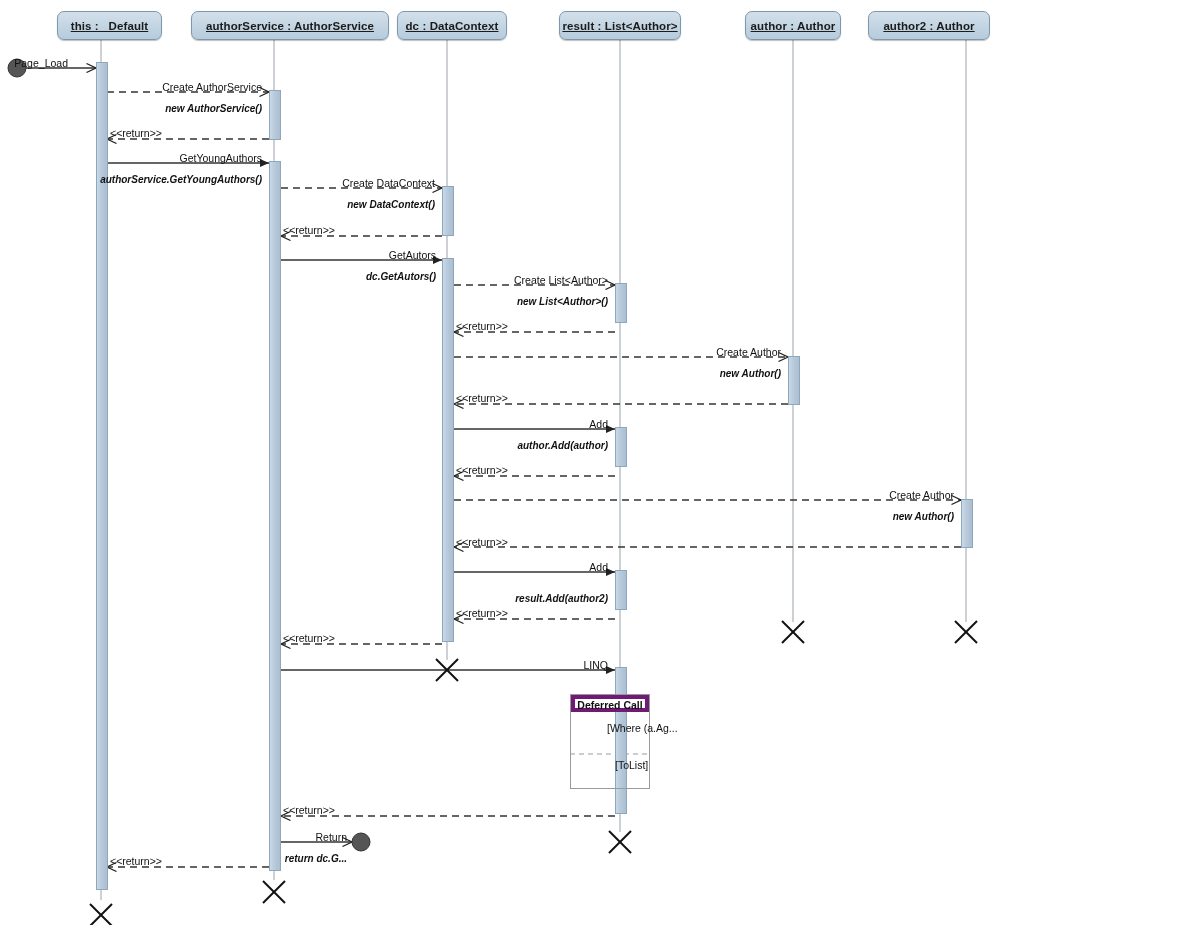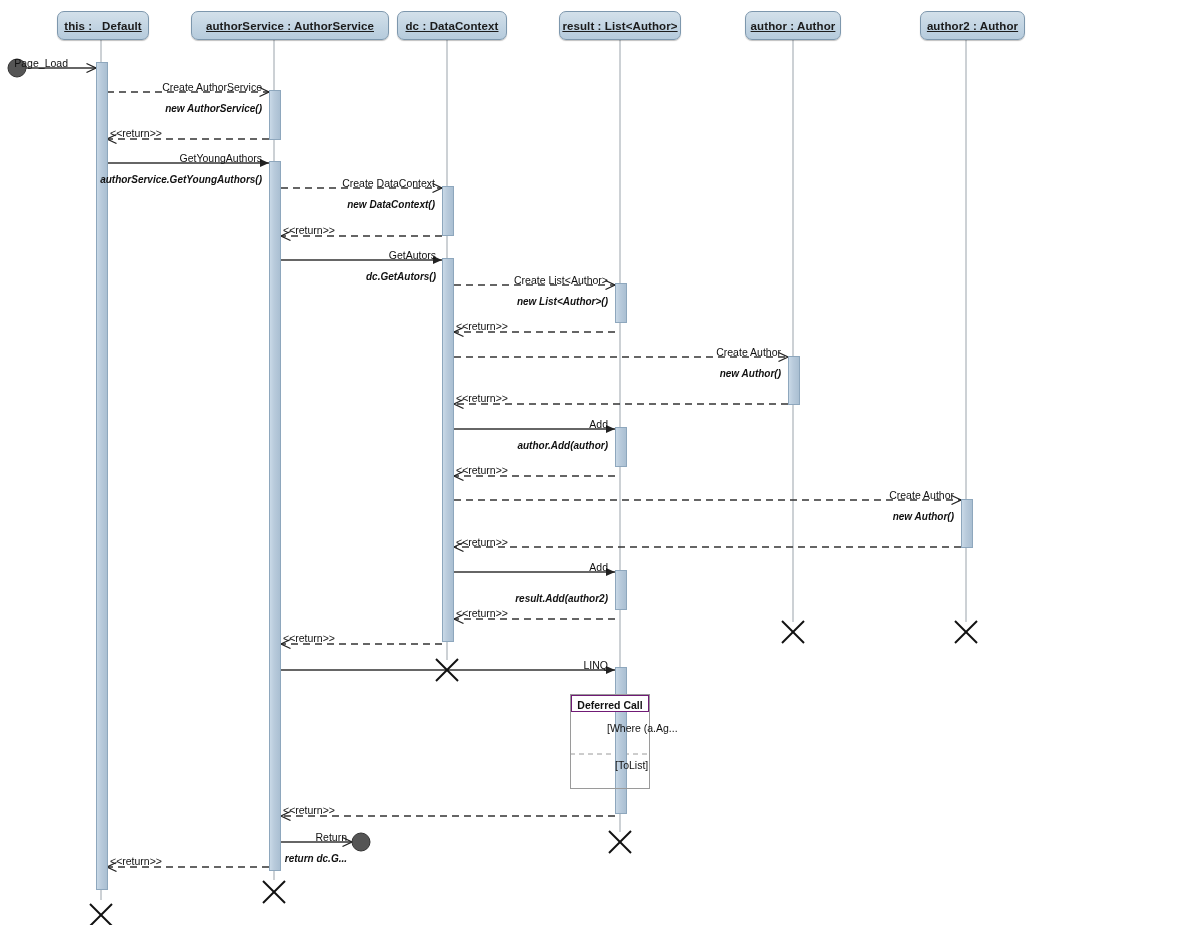--- a/index.html
+++ b/index.html
@@ -23,22 +23,22 @@
        border:1px solid #8ea7bd;}
 
   
   .mlbl{position:absolute;font-size:10.5px;color:#111;white-space:nowrap;}
   .mlbl.it{font-style:italic;font-weight:bold;font-size:10px;}
   .mlbl.rgt{transform:translateX(-100%);}
 
   
   .frag{position:absolute;box-sizing:border-box;border:1px solid #9a9a9a;
         background:rgba(255,255,255,0.0);}
-  .fraghdr{position:absolute;box-sizing:border-box;border:1px solid #701a75;
-           background:#ffffff;display:flex;align-items:flex-end;justify-content:center;}
+  .fraghdr{position:absolute;box-sizing:border-box;border:4px solid #701a75;
+           background:#ffffff;display:flex;align-items:flex-start;justify-content:center;}
   .fraghdr span{font-size:10.5px;font-weight:bold;color:#111;}
   .fragtxt{position:absolute;font-size:10.5px;color:#111;white-space:nowrap;}
 </style>
 </head>
 <body>
 
 <div id="stage">
   <svg class="layer" id="lines" xmlns="http://www.w3.org/2000/svg">
     <defs>
       <marker id="mk-filled" markerWidth="10" markerHeight="8" refX="9" refY="4" orient="auto" markerUnits="userSpaceOnUse">
@@ -111,36 +111,36 @@
       </g>
     <g id="g-endpoints">
         <circle cx="17" cy="68" r="9" fill="#555555" stroke="#333" stroke-width="1"></circle>
         <circle cx="361" cy="842" r="9" fill="#555555" stroke="#333" stroke-width="1"></circle>
       </g>
     <g id="g-fragment">
         <line x1="570" y1="754" x2="650" y2="754" stroke="#9a9a9a" stroke-width="1" stroke-dasharray="5,4"></line>
       </g>
   </svg>
   <div id="heads">
-      <div class="lhead" style="left: 57px; top: 11px; width: 92px;">
+      <div class="lhead" style="left: 57px; top: 11px; width: 105px;">
         <span>this :  _Default</span>
       </div>
       <div class="lhead" style="left: 191px; top: 11px; width: 198px;">
         <span>authorService : AuthorService</span>
       </div>
       <div class="lhead" style="left: 397px; top: 11px; width: 110px;">
         <span>dc : DataContext</span>
       </div>
       <div class="lhead" style="left: 559px; top: 11px; width: 122px;">
         <span>result : List&lt;Author&gt;</span>
       </div>
       <div class="lhead" style="left: 745px; top: 11px; width: 96px;">
         <span>author : Author</span>
       </div>
-      <div class="lhead" style="left: 920px; top: 11px; width: 105px;">
+      <div class="lhead" style="left: 868px; top: 11px; width: 122px;">
         <span>author2 : Author</span>
       </div>
     </div>
   <div id="acts">
       <div class="act" style="left: 96px; top: 62px; height: 828px;"></div>
       <div class="act" style="left: 269px; top: 90px; height: 50px;"></div>
       <div class="act" style="left: 269px; top: 161px; height: 710px;"></div>
       <div class="act" style="left: 442px; top: 186px; height: 50px;"></div>
       <div class="act" style="left: 442px; top: 258px; height: 384px;"></div>
       <div class="act" style="left: 615px; top: 283px; height: 40px;"></div>

